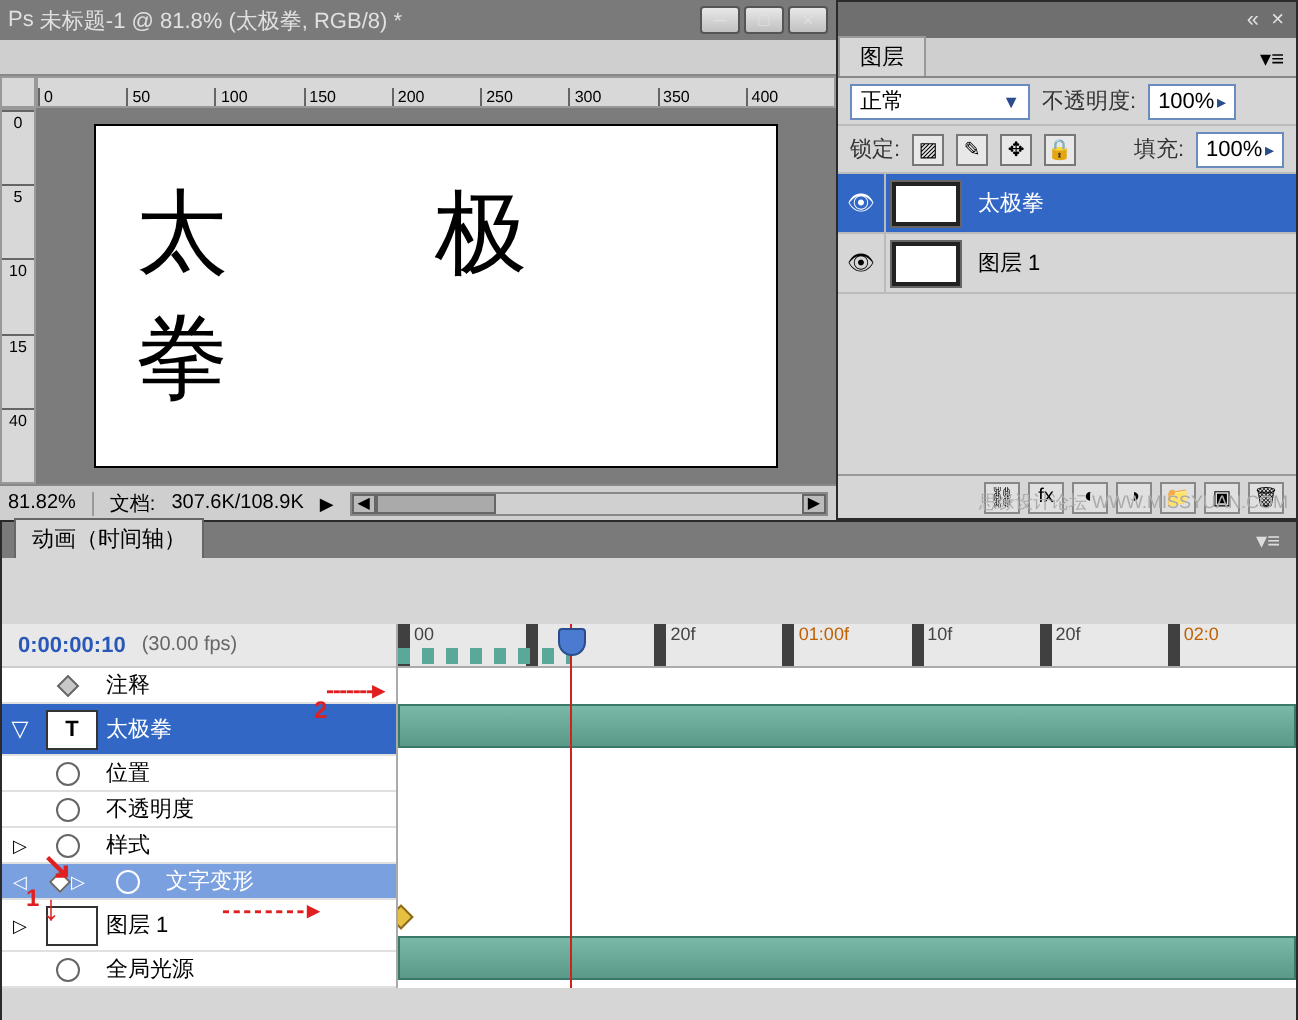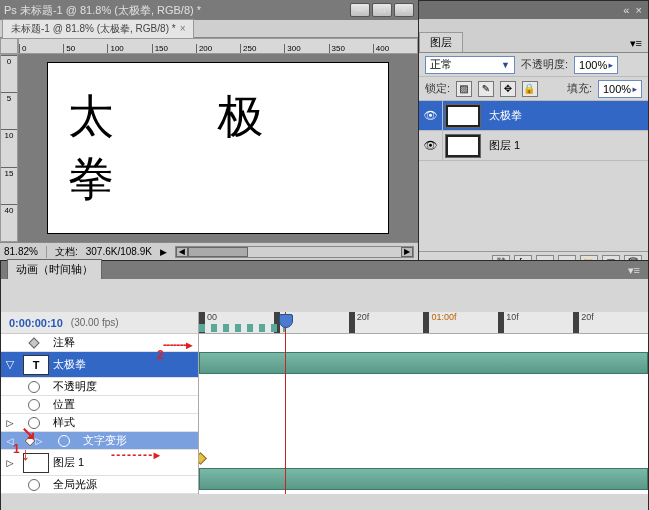--- a/index.html
+++ b/index.html
@@ -28,21 +28,21 @@
 .status-bar { height: 18px; background: #cfcfcf; border-top: 1px solid #888; display: flex; align-items: center; font-size: 10px; padding: 0 4px; gap: 8px; }
 .status-bar .sep { border-left: 1px solid #999; height: 12px; }
 .scroll-h { flex: 1; height: 12px; background: #d0d0d0; border: 1px solid #888; display: flex; }
 .scroll-h .thumb { width: 60px; background: #aaa; border: 1px solid #666; }
 .scroll-h .arrow { width: 12px; background: #bbb; border: 1px solid #666; display: flex; align-items: center; justify-content: center; font-size: 8px; }
 
 
 .panel { background: #d6d6d6; border: 1px solid #2a2a2a; margin: 0; }
 .panel-header { background: #6f6f6f; color: #e0e0e0; display: flex; align-items: center; height: 18px; padding: 0 6px; font-size: 11px; }
 .panel-header .flex { flex: 1; }
-.panel-tab-strip { background: #cfcfcf; display: flex; height: 34px; align-items: flex-end; border-bottom: 1px solid #888; }
+.panel-tab-strip { background: #cfcfcf; display: flex; height: 20px; align-items: flex-end; border-bottom: 1px solid #888; }
 .panel-tab { padding: 2px 10px; background: #d6d6d6; border: 1px solid #999; border-bottom: none; font-size: 11px; }
 .panel-row { display: flex; align-items: center; height: 24px; padding: 0 6px; gap: 6px; background: #d6d6d6; border-bottom: 1px solid #bbb; font-size: 11px; }
 .select-box { background: #fff; border: 1px solid #6a8bc0; height: 18px; padding: 0 4px; display: flex; align-items: center; min-width: 60px; }
 .select-box .arrow { margin-left: auto; color: #2a4b8c; font-size: 9px; }
 .label { color: #333; }
 .icon-square { width: 16px; height: 16px; border: 1px solid #777; background: #e8e8e8; display: inline-flex; align-items: center; justify-content: center; font-size: 10px; }
 .layers-list { background: #d6d6d6; }
 .layer-row { display: flex; align-items: center; height: 30px; border-bottom: 1px solid #bbb; }
 .layer-row.active { background: #3267c6; color: #fff; }
 .eye-col { width: 24px; display: flex; align-items: center; justify-content: center; border-right: 1px solid #bbb; height: 100%; }
@@ -109,21 +109,20 @@
         <span>Ps</span>&nbsp;
         <span>未标题-1 @ 81.8% (太极拳, RGB/8) *</span>
         <span class="spacer"></span>
         <div class="win-btns">
           <div class="win-btn">─</div>
           <div class="win-btn">□</div>
           <div class="win-btn">×</div>
         </div>
       </div>
       <div class="sub-tab-bar">
-        <div class="sub-tab"><span>未标题-1 @ 81.8% (太极拳, RGB/8) *</span><span class="x">×</span></div>
       </div>
       <div class="ruler-row">
         <div class="ruler-corner"></div>
         <div class="ruler-h">
           <span>0</span>
             <span>50</span>
             <span>100</span>
             <span>150</span>
             <span>200</span>
             <span>250</span>
@@ -263,28 +262,28 @@
           <div class="name-col">
               <div class="mini-thumb">T</div>
               <span>太极拳</span>
             </div>
         </div>
         <div class="tl-row">
           <div class="expand-col"></div>
             <div class="key-col">
               <span class="stopwatch"></span>
             </div>
+          <div class="name-col">位置</div>
+        </div>
+        <div class="tl-row">
+          <div class="expand-col"></div>
+            <div class="key-col">
+              <span class="stopwatch"></span>
+            </div>
           <div class="name-col">不透明度</div>
-        </div>
-        <div class="tl-row">
-          <div class="expand-col"></div>
-            <div class="key-col">
-              <span class="stopwatch"></span>
-            </div>
-          <div class="name-col">位置</div>
         </div>
         <div class="tl-row">
           <div class="expand-col">
               <span class="tri">▷</span>
             </div>
             <div class="key-col">
               <span class="stopwatch"></span>
             </div>
           <div class="name-col">样式</div>
         </div>
@@ -321,20 +320,21 @@
 
       <div class="tl-right">
         <div class="tl-ruler">
           <div class="work-area"></div>
           <span class="tick">00</span>
           <span class="tick"></span>
           <span class="tick">20f</span>
           <span class="tick" style="color:#c06000;">01:00f</span>
           <span class="tick">10f</span>
           <span class="tick">20f</span>
+          <span class="tick" style="color:#c06000;">02:0</span>
         </div>
         <div class="playhead"></div>
         <div class="playhead-top"></div>
         <div class="track-bar tr1"></div>
         <div class="track-bar tr2"></div>
         <div class="key-diamond kd1"></div>
       </div>
 
       <div class="red-arrow ra1">- - - - - - - ▸</div>
       <div class="red-arrow ra-num1">2</div>

